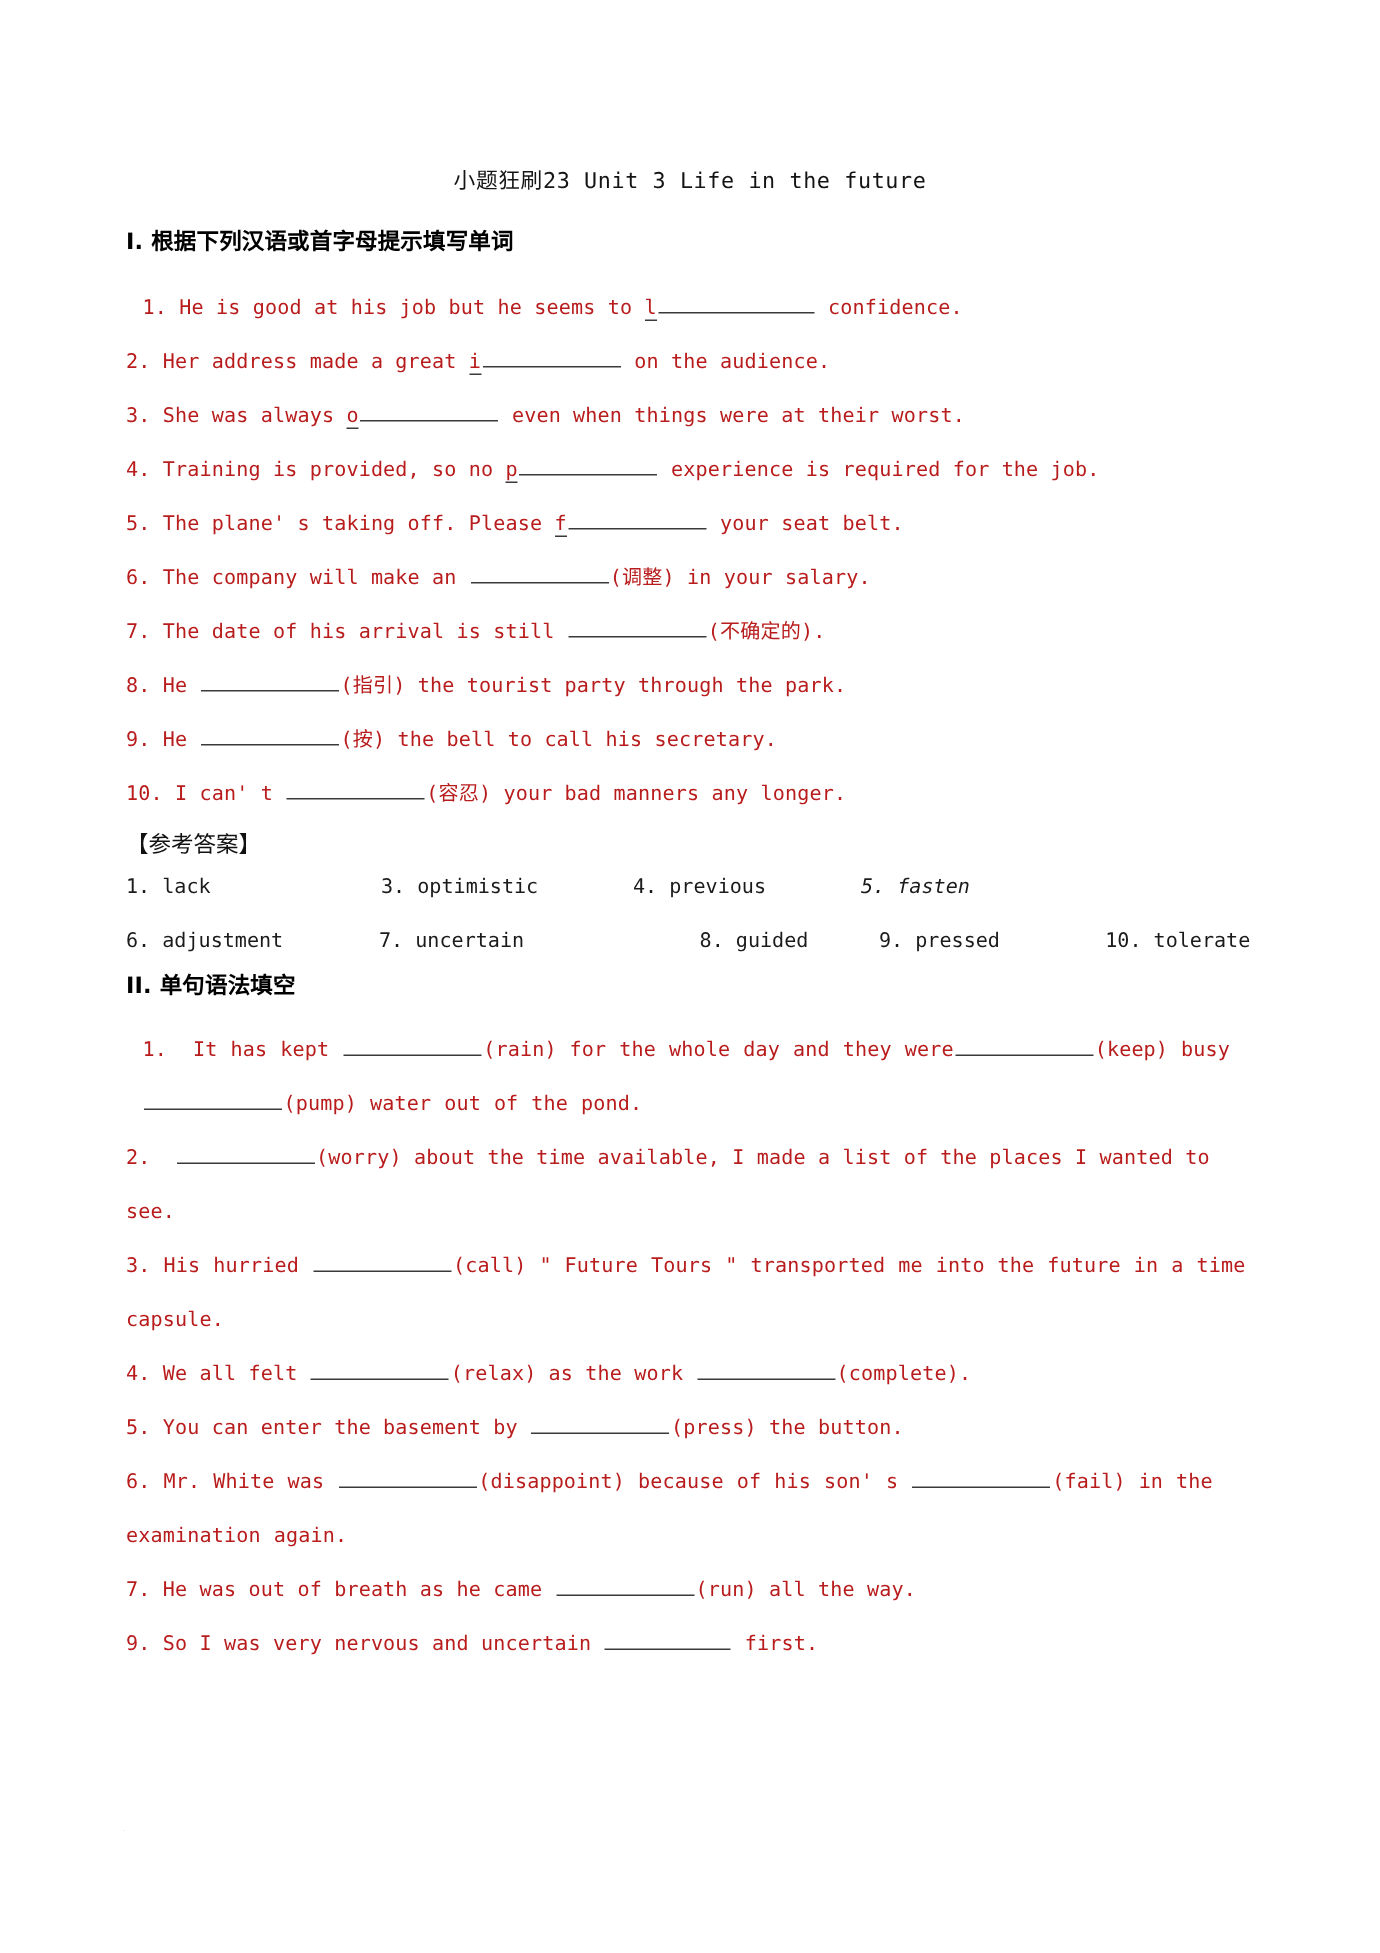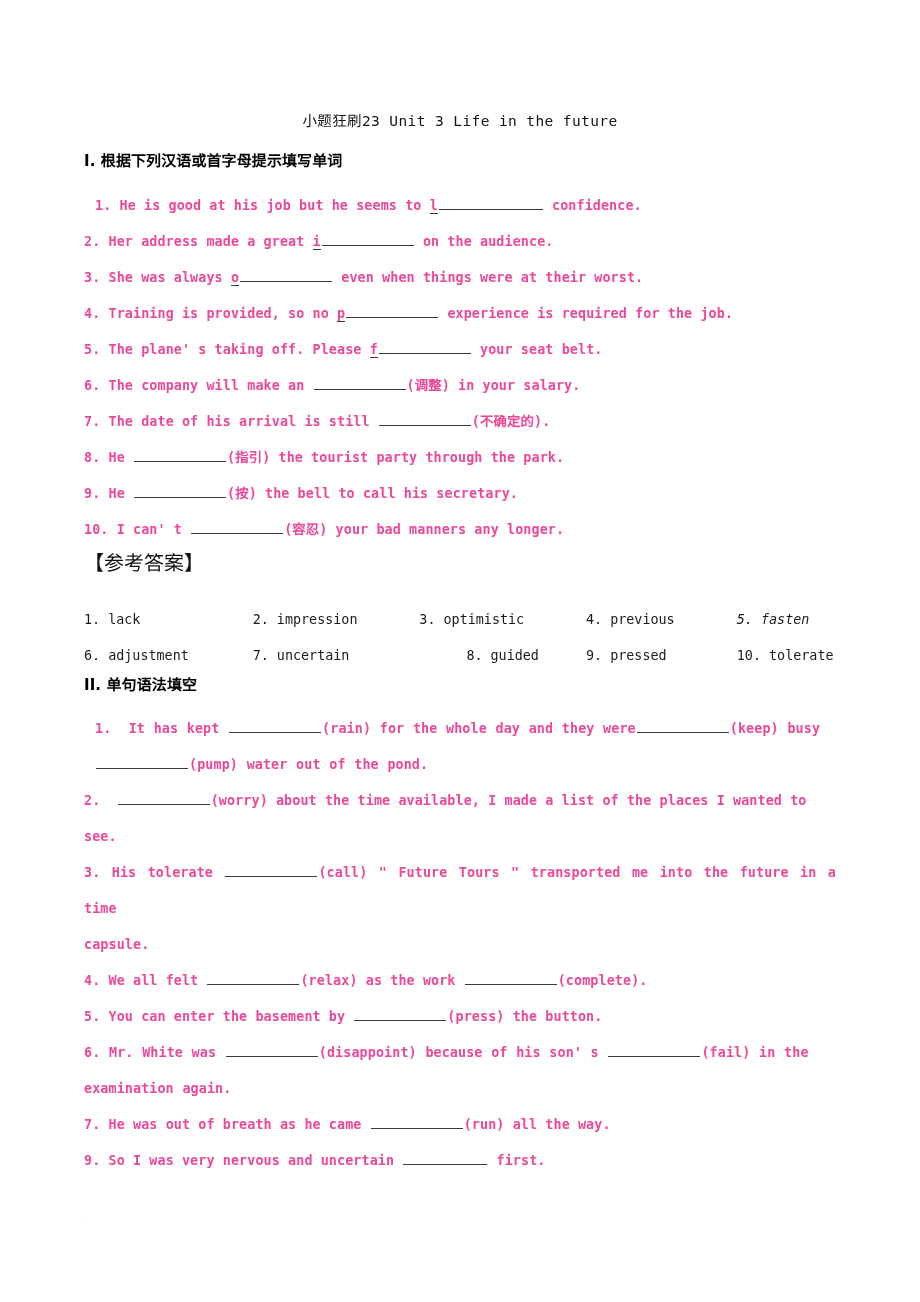--- a/index.html
+++ b/index.html
@@ -57,35 +57,34 @@
     margin: 0;
     padding: 0;
     letter-spacing: 0.1px;
   }
   .heading-i  { margin-bottom: 16px; }
   .heading-ii { margin-bottom: 15px; }
 
   
   .answer-heading {
     font-family: "DejaVu Sans", "Liberation Sans", sans-serif;
-    font-size: 20px;
+    font-size: 15px;
     line-height: 22px;
     color: #111;
-    margin: 4px 0 28px 0;
+    margin: 4px 0 0 0;
   }
 
   
   .q {
     font-family: "DejaVu Sans Mono", "Liberation Mono", monospace;
     font-size: 13.4px;
     line-height: 36px;
-    color: #ec4899;
+    color: #b91c1c;
     white-space: pre-wrap;
     letter-spacing: 0.1px;
-    font-weight: bold;
   }
   .q.indent { padding-left: 11px; }
 
   
   .q.just {
     white-space: normal;
     text-align: justify;
     text-align-last: left;
     line-height: 36px;
     word-spacing: 0.5px;
@@ -171,41 +170,40 @@
     <div class="q"><span>8.</span> <span>He </span><span class="blank w-l"></span><span>(指引) the tourist party through the park.</span></div>
 
     <div class="q"><span>9.</span> <span>He </span><span class="blank w-l"></span><span>(按) the bell to call his secretary.</span></div>
 
     <div class="q"><span>10.</span> <span>I can' t </span><span class="blank w-l"></span><span>(容忍) your bad manners any longer.</span></div>
 
     <div class="answer-heading">【参考答案】</div>
 
     <div class="ans-row row1">
       <span class="ans-cell c1">1. lack</span>
-      <span class="ans-cell c2">2. impression</span>
       <span class="ans-cell c3">3. optimistic</span>
       <span class="ans-cell c4">4. previous</span>
       <span class="ans-cell c5">5. fasten</span>
     </div>
 
     <div class="ans-row row2">
       <span class="ans-cell c1">6. adjustment</span>
       <span class="ans-cell c2">7. uncertain</span>
       <span class="ans-cell c3">8. guided</span>
       <span class="ans-cell c4">9. pressed</span>
       <span class="ans-cell c5">10. tolerate</span>
     </div>
 
     <div class="section-heading heading-ii">II. 单句语法填空</div>
 
     <div class="q just indent"><span>1.</span>&nbsp;&nbsp;<span>It has kept </span><span class="blank w-l"></span><span>(rain) for the whole day and they were</span><span class="blank w-l"></span><span>(keep) busy</span><span class="tail"><span class="blank w-l"></span><span>(pump) water out of the pond.</span></span></div>
 
     <div class="q"><span>2.</span>&nbsp; <span class="blank w-l"></span><span>(worry) about the time available, I made a list of the places I wanted to see.</span></div>
 
-    <div class="q just"><span>3.</span>&nbsp;<span>His tolerate </span><span class="blank w-l"></span><span>(call) " Future Tours "  transported me into the future in a time</span><span class="tail">capsule.</span></div>
+    <div class="q just"><span>3.</span>&nbsp;<span>His hurried </span><span class="blank w-l"></span><span>(call) " Future Tours "  transported me into the future in a time</span><span class="tail">capsule.</span></div>
 
     <div class="q"><span>4.</span> <span>We all felt </span><span class="blank w-l"></span><span>(relax) as the work </span><span class="blank w-l"></span><span>(complete).</span></div>
 
     <div class="q"><span>5.</span> <span>You can enter the basement by </span><span class="blank w-l"></span><span>(press) the button.</span></div>
 
     <div class="q just"><span>6.</span>&nbsp;<span>Mr. White was </span><span class="blank w-l"></span><span>(disappoint) because of his son' s </span><span class="blank w-l"></span><span>(fail) in the</span><span class="tail">examination again.</span></div>
 
     <div class="q"><span>7.</span> <span>He was out of breath as he came </span><span class="blank w-l"></span><span>(run) all the way.</span></div>
 
 

